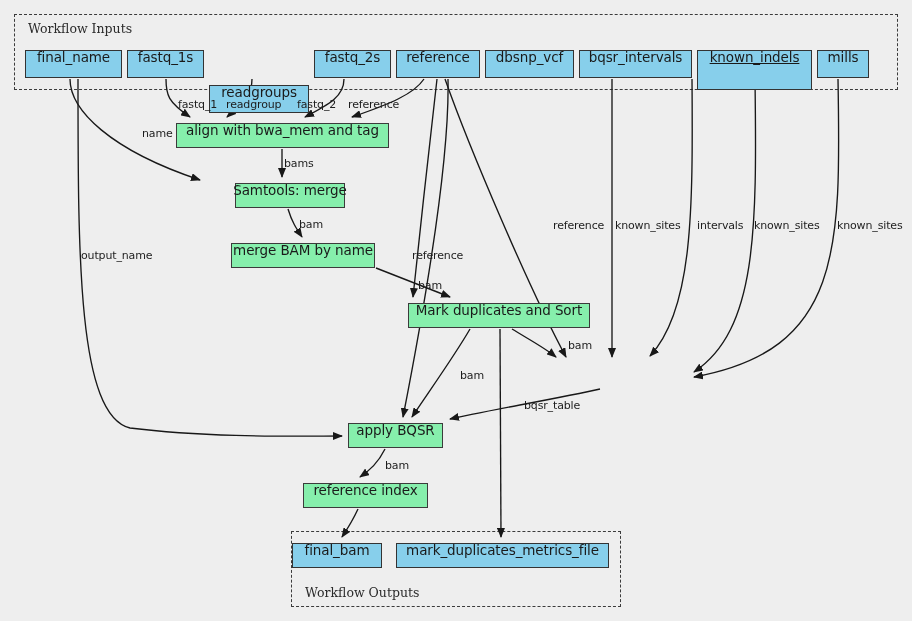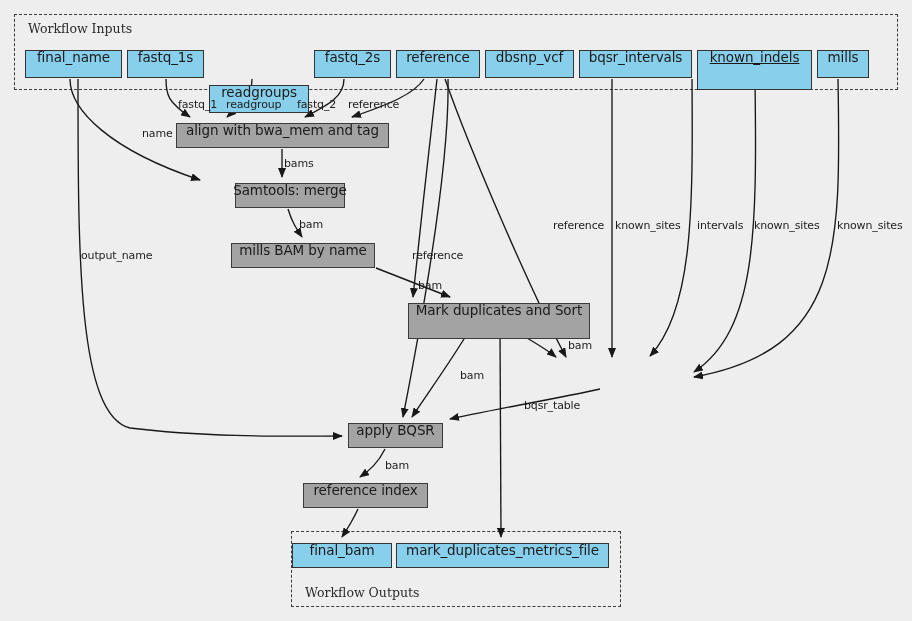--- a/index.html
+++ b/index.html
@@ -32,21 +32,21 @@
     font-size: 13.5px;
     color: #1a1a1a;
     line-height: 1;
     letter-spacing: -0.1px;
   }
   .node.input {
     background: #87cfeb;
     border-color: #333333;
   }
   .node.process {
-    background: #a3a3a3;
+    background: #86efac;
     border-color: #3b3b3b;
   }
   .node.output {
     background: #87cfeb;
     border-color: #333333;
   }
   .cluster {
     position: absolute;
     box-sizing: border-box;
     border: 1.6px dashed #3b3b3b;
@@ -161,33 +161,33 @@
     <span>mills</span>
   </div>
 
   <div class="node process" style="left:176px; top:123px; width:213px; height:25px;">
     <span>align with bwa_mem and tag</span>
   </div>
   <div class="node process" style="left:215px; top:183px; width:110px; height:25px;margin-left:20px;">
     <span>Samtools: merge</span>
   </div>
   <div class="node process" style="left:231px; top:243px; width:144px; height:25px;">
-    <span>mills BAM by name</span>
-  </div>
-  <div class="node process" style="left:408px; top:303px; width:182px; height:36px;">
+    <span>merge BAM by name</span>
+  </div>
+  <div class="node process" style="left:408px; top:303px; width:182px; height:25px;">
     <span>Mark duplicates and Sort</span>
   </div>
   <div class="node process" style="left:348px; top:423px; width:95px; height:25px;">
     <span>apply BQSR</span>
   </div>
   <div class="node process" style="left:303px; top:483px; width:125px; height:25px;">
     <span>reference index</span>
   </div>
 
-  <div class="node output" style="left:292px; top:543px; width:100px; height:25px;">
+  <div class="node output" style="left:292px; top:543px; width:90px; height:25px;">
     <span>final_bam</span>
   </div>
   <div class="node output" style="left:396px; top:543px; width:213px; height:25px;">
     <span>mark_duplicates_metrics_file</span>
   </div>
 
   <div class="edge-label" style="left:178px; top:98px;">fastq_1</div>
   <div class="edge-label" style="left:226px; top:98px;">readgroup</div>
   <div class="edge-label" style="left:297px; top:98px;">fastq_2</div>
   <div class="edge-label" style="left:348px; top:98px;">reference</div>

